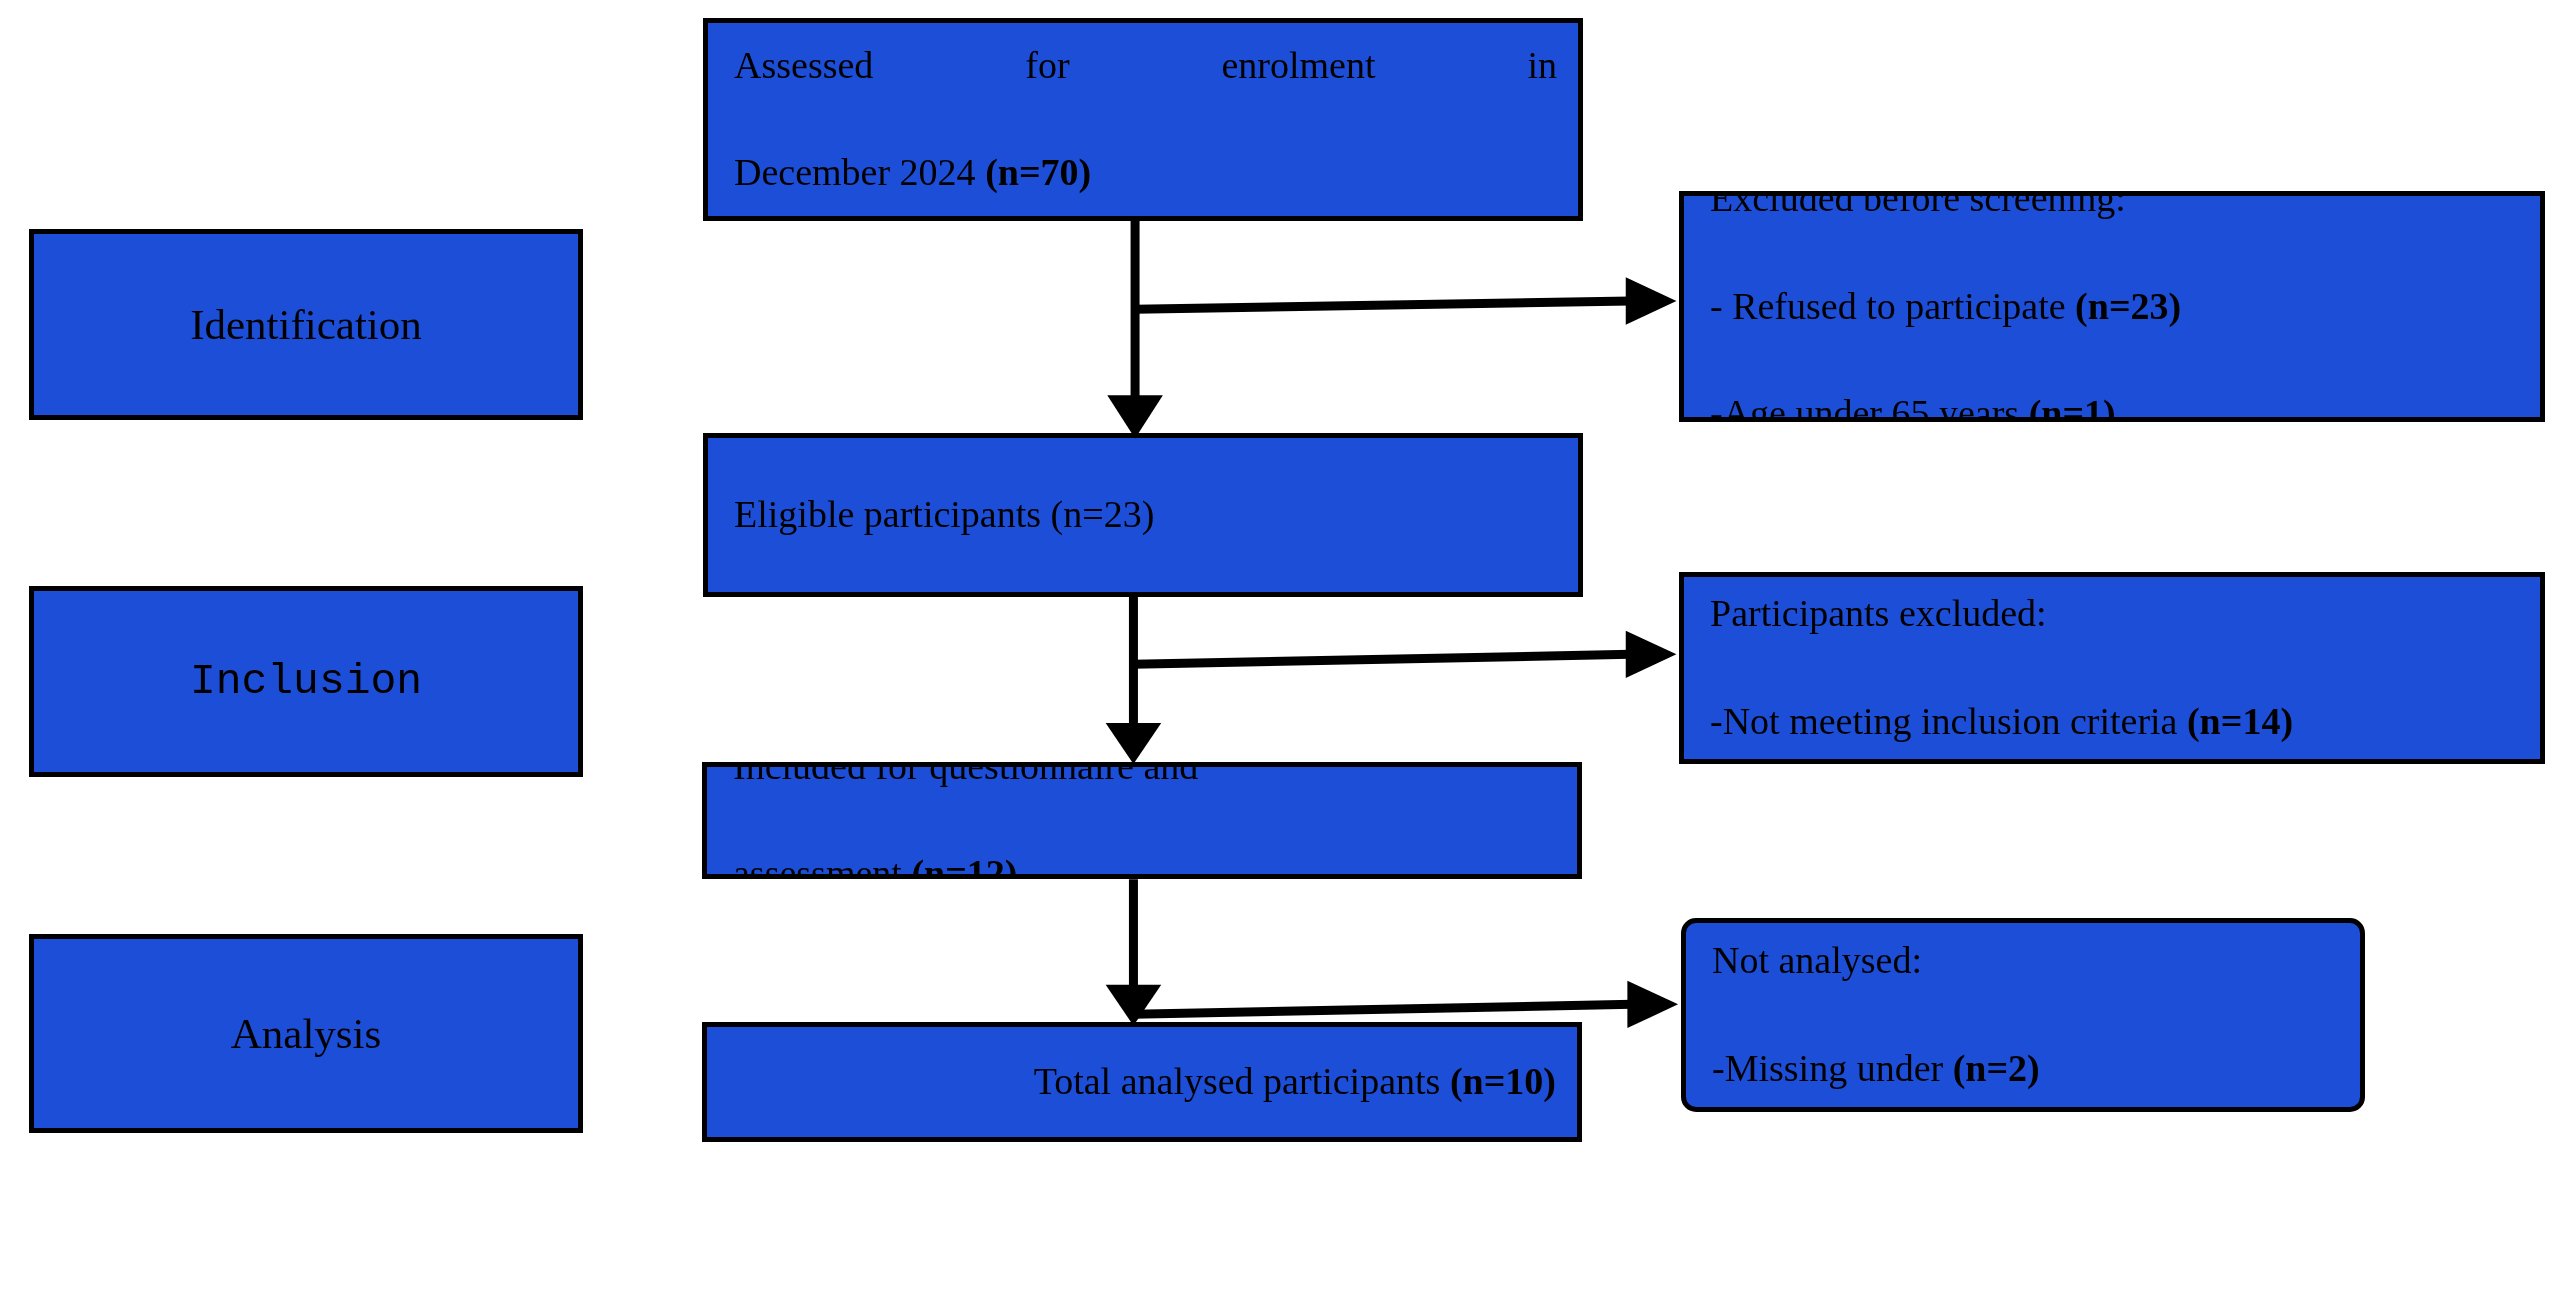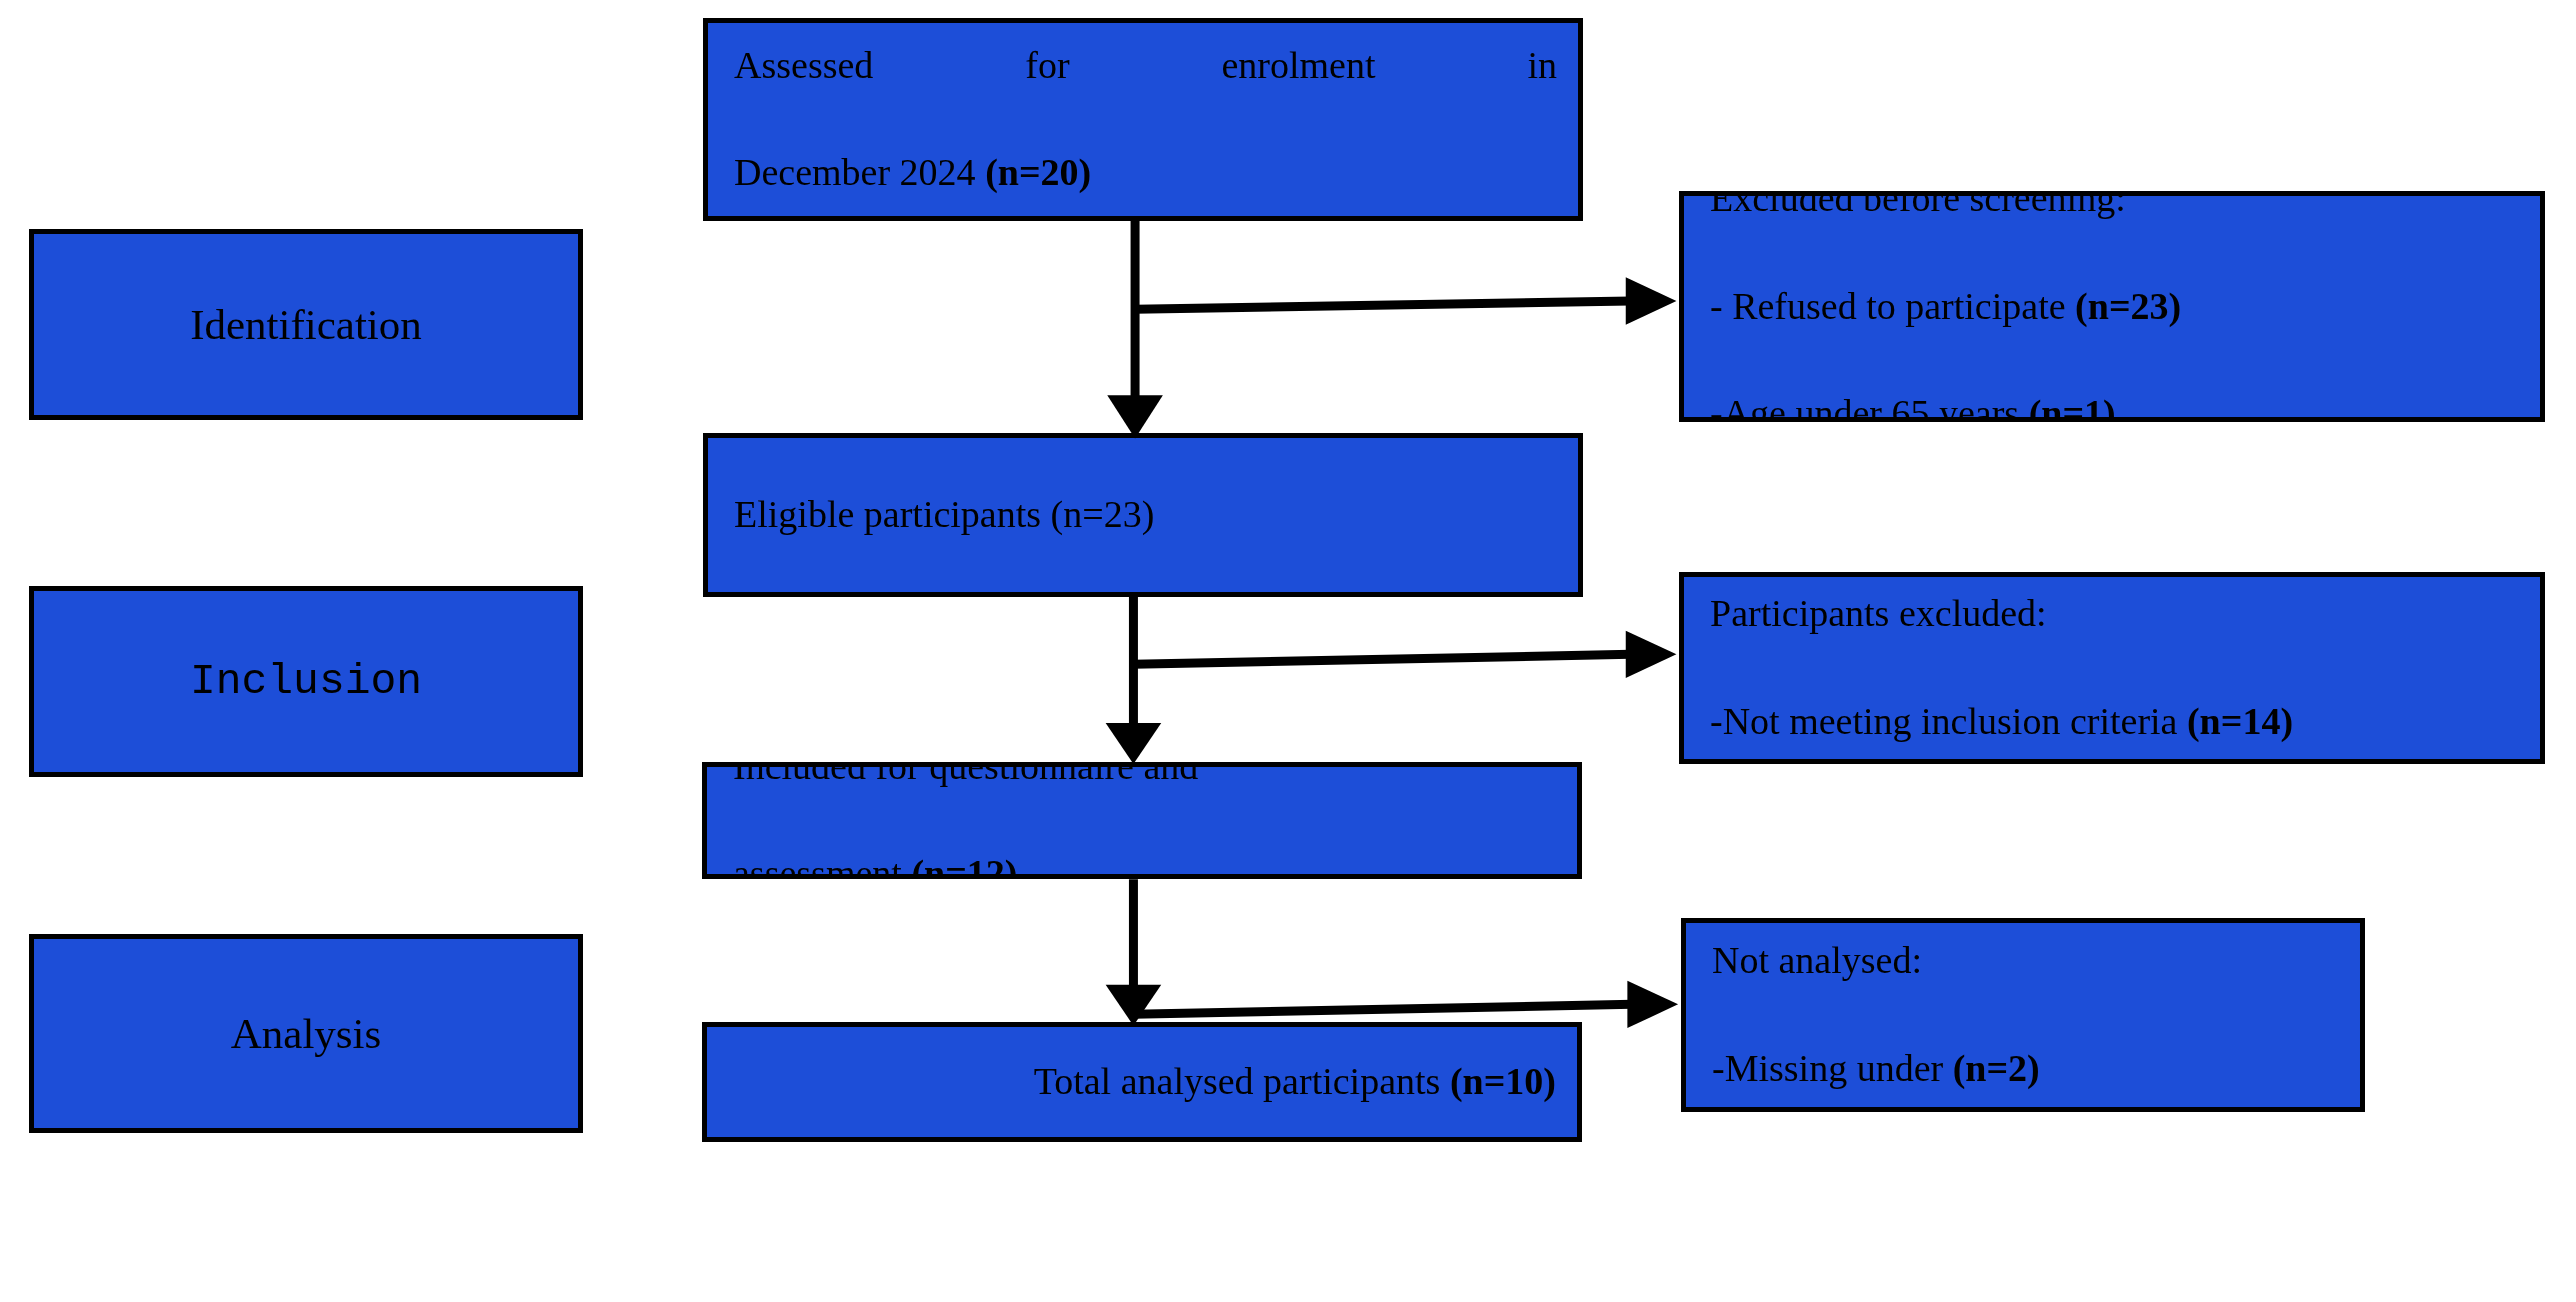--- a/index.html
+++ b/index.html
@@ -83,21 +83,21 @@
     <span class="node-text stage-text">Inclusion</span>
   </div>
 
   <div class="node-box stage" style="left:29px; top:934px; width:554px; height:199px;">
     <span class="node-text stage-text">Analysis</span>
   </div>
 
   <div class="node-box" style="left:703px; top:18px; width:880px; height:203px;">
     <span class="node-text pad-left">
       <span class="ln justified" style="display:block; text-align:justify; text-align-last:justify;">Assessed for enrolment in</span>
-      <span class="ln"><span>December 2024 </span><b>(n=20)</b></span>
+      <span class="ln"><span>December 2024 </span><b>(n=70)</b></span>
     </span>
   </div>
 
   <div class="node-box" style="left:703px; top:433px; width:880px; height:164px;">
     <span class="node-text pad-left ln">Eligible participants (n=23)</span>
   </div>
 
   <div class="node-box" style="left:702px; top:762px; width:880px; height:117px;">
     <span class="node-text pad-left">
       <span class="ln">Included for questionnaire and</span>
@@ -117,21 +117,21 @@
     </span>
   </div>
 
   <div class="node-box" style="left:1679px; top:572px; width:866px; height:192px;">
     <span class="node-text pad-left">
       <span class="ln">Participants excluded:</span>
       <span class="ln"><span>-Not meeting inclusion criteria </span><b>(n=14)</b></span>
     </span>
   </div>
 
-  <div class="node-box" style="left:1681px; top:918px; width:684px; height:194px;">
+  <div class="node-box" style="left:1681px; top:918px; width:684px; height:194px;border-radius:15px;">
     <span class="node-text pad-left">
       <span class="ln">Not analysed:</span>
       <span class="ln"><span>-Missing under </span><b>(n=2)</b></span>
     </span>
   </div>
 
   <svg class="connectors" viewBox="0 0 3150 1593">
 
     <g>
       <line x1="1388" y1="270" x2="1388" y2="490" stroke-width="11"></line>

